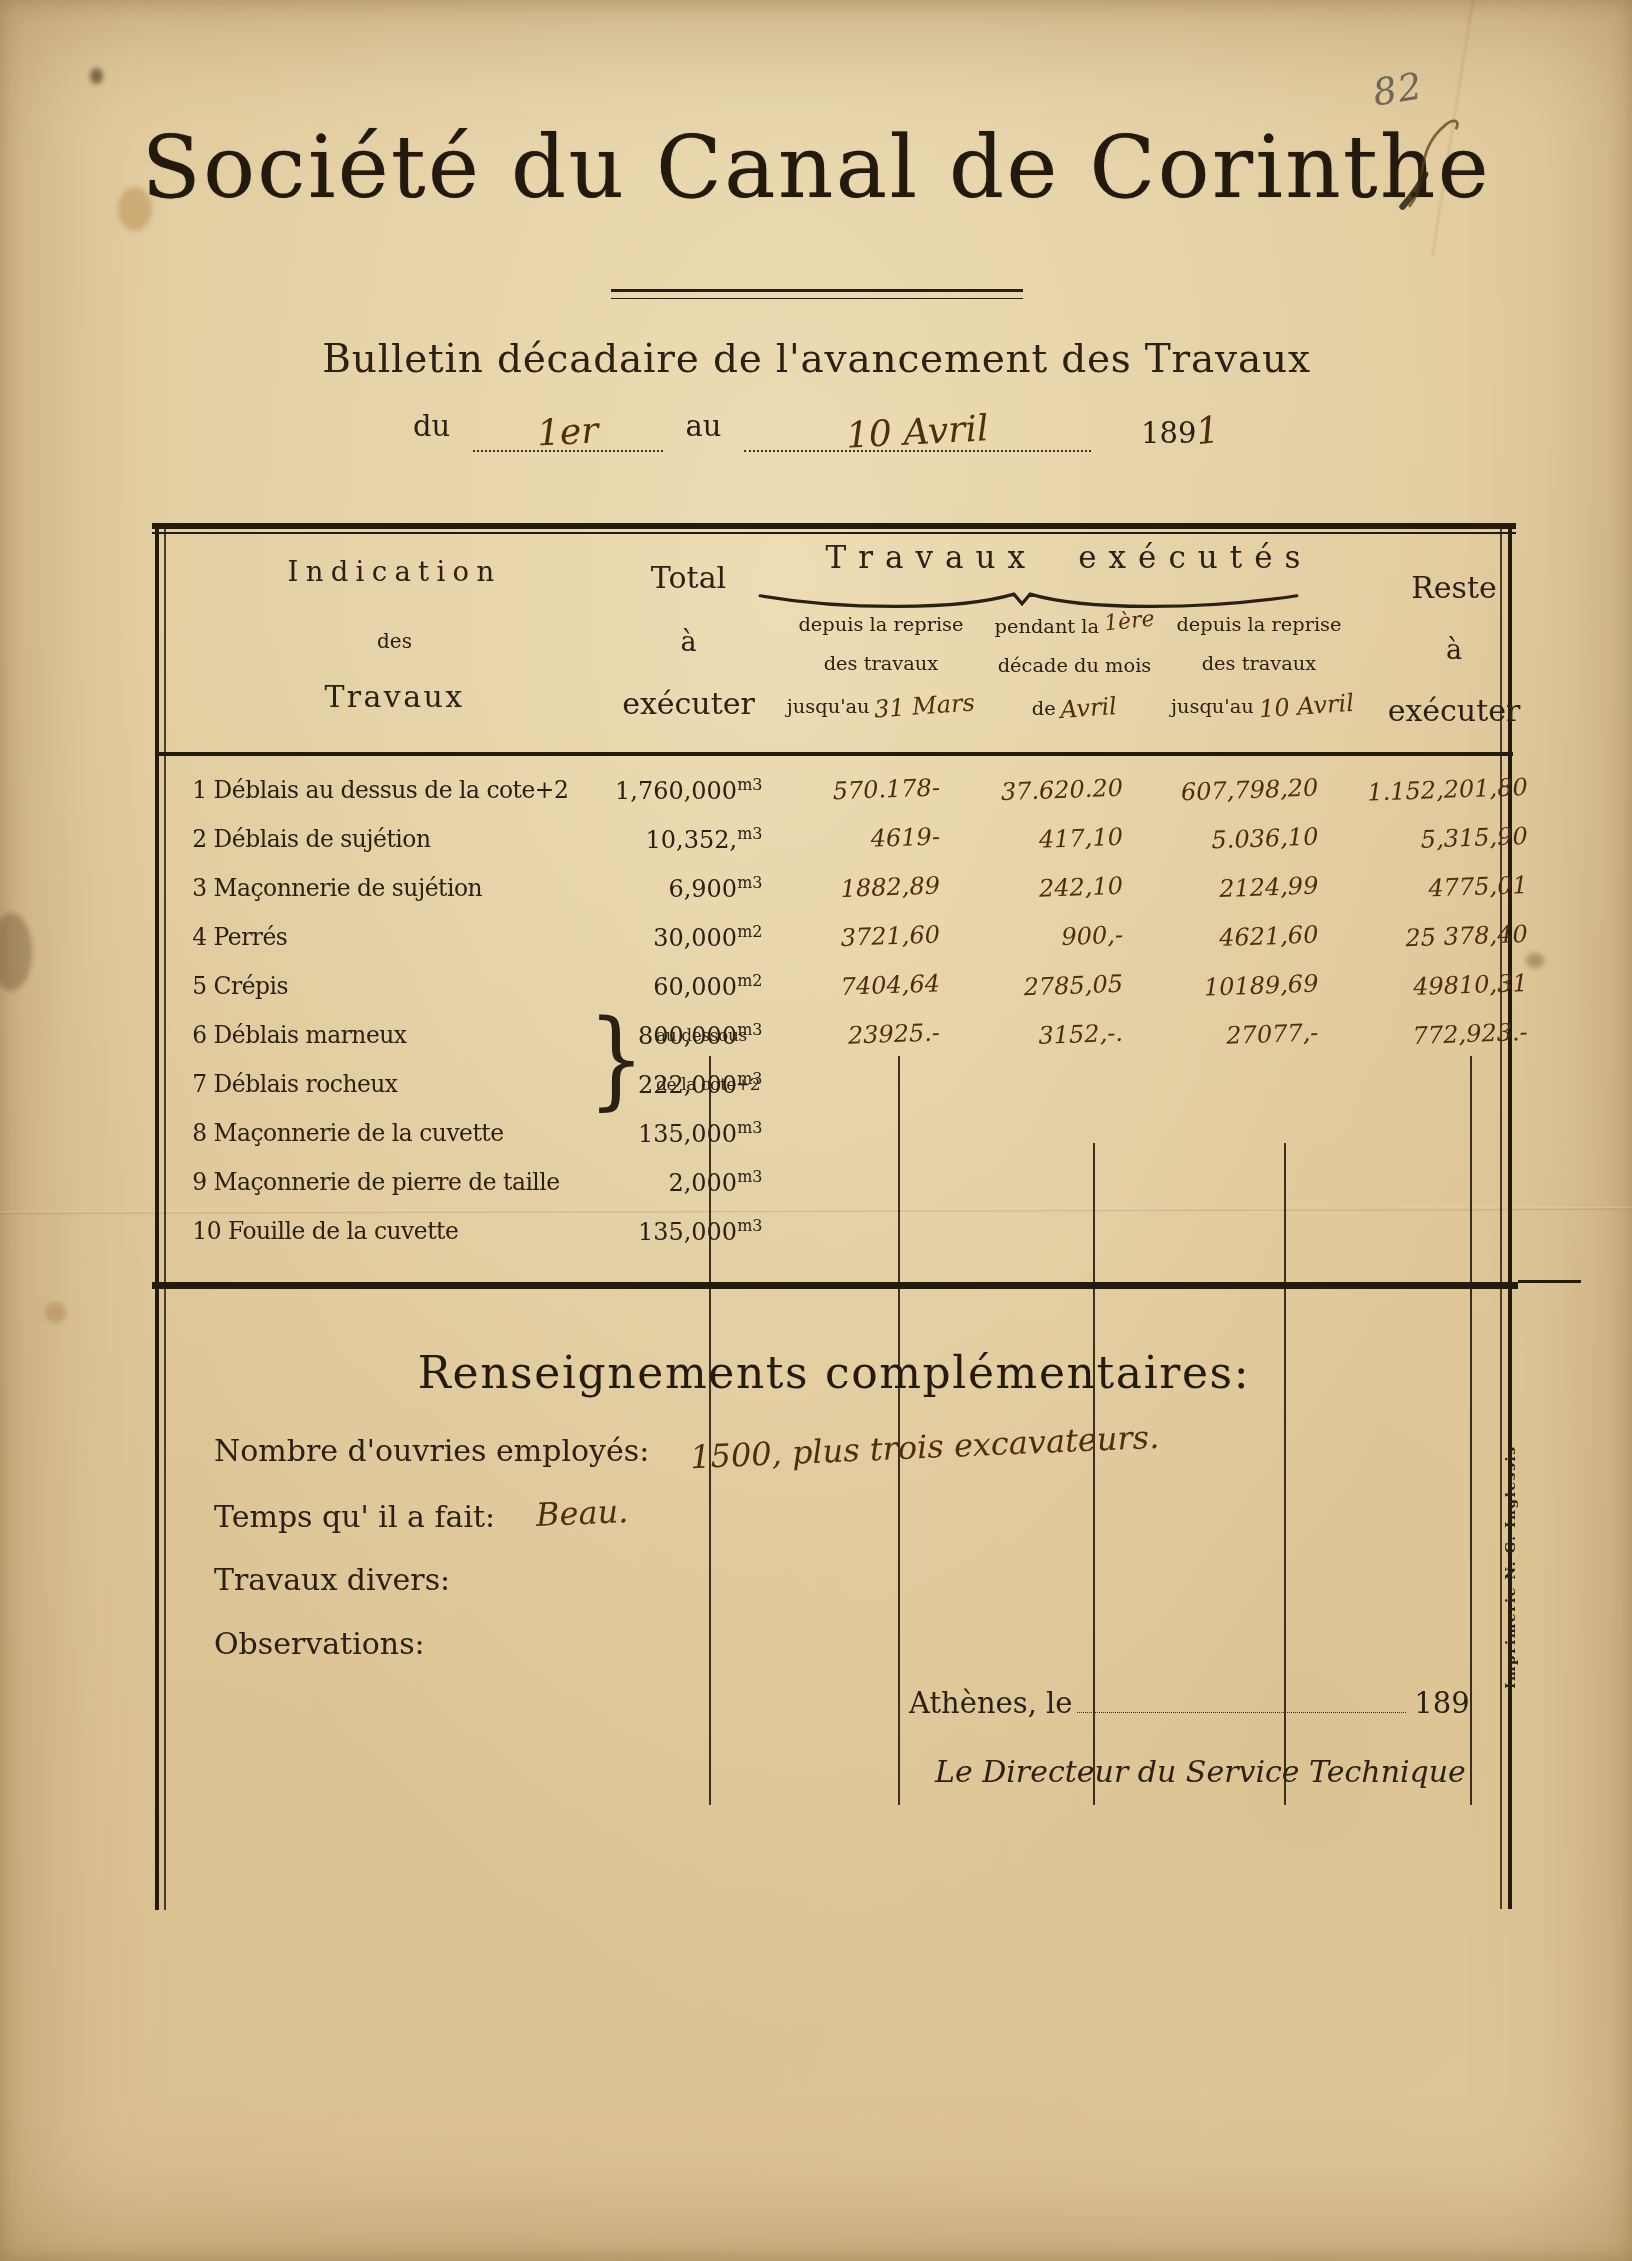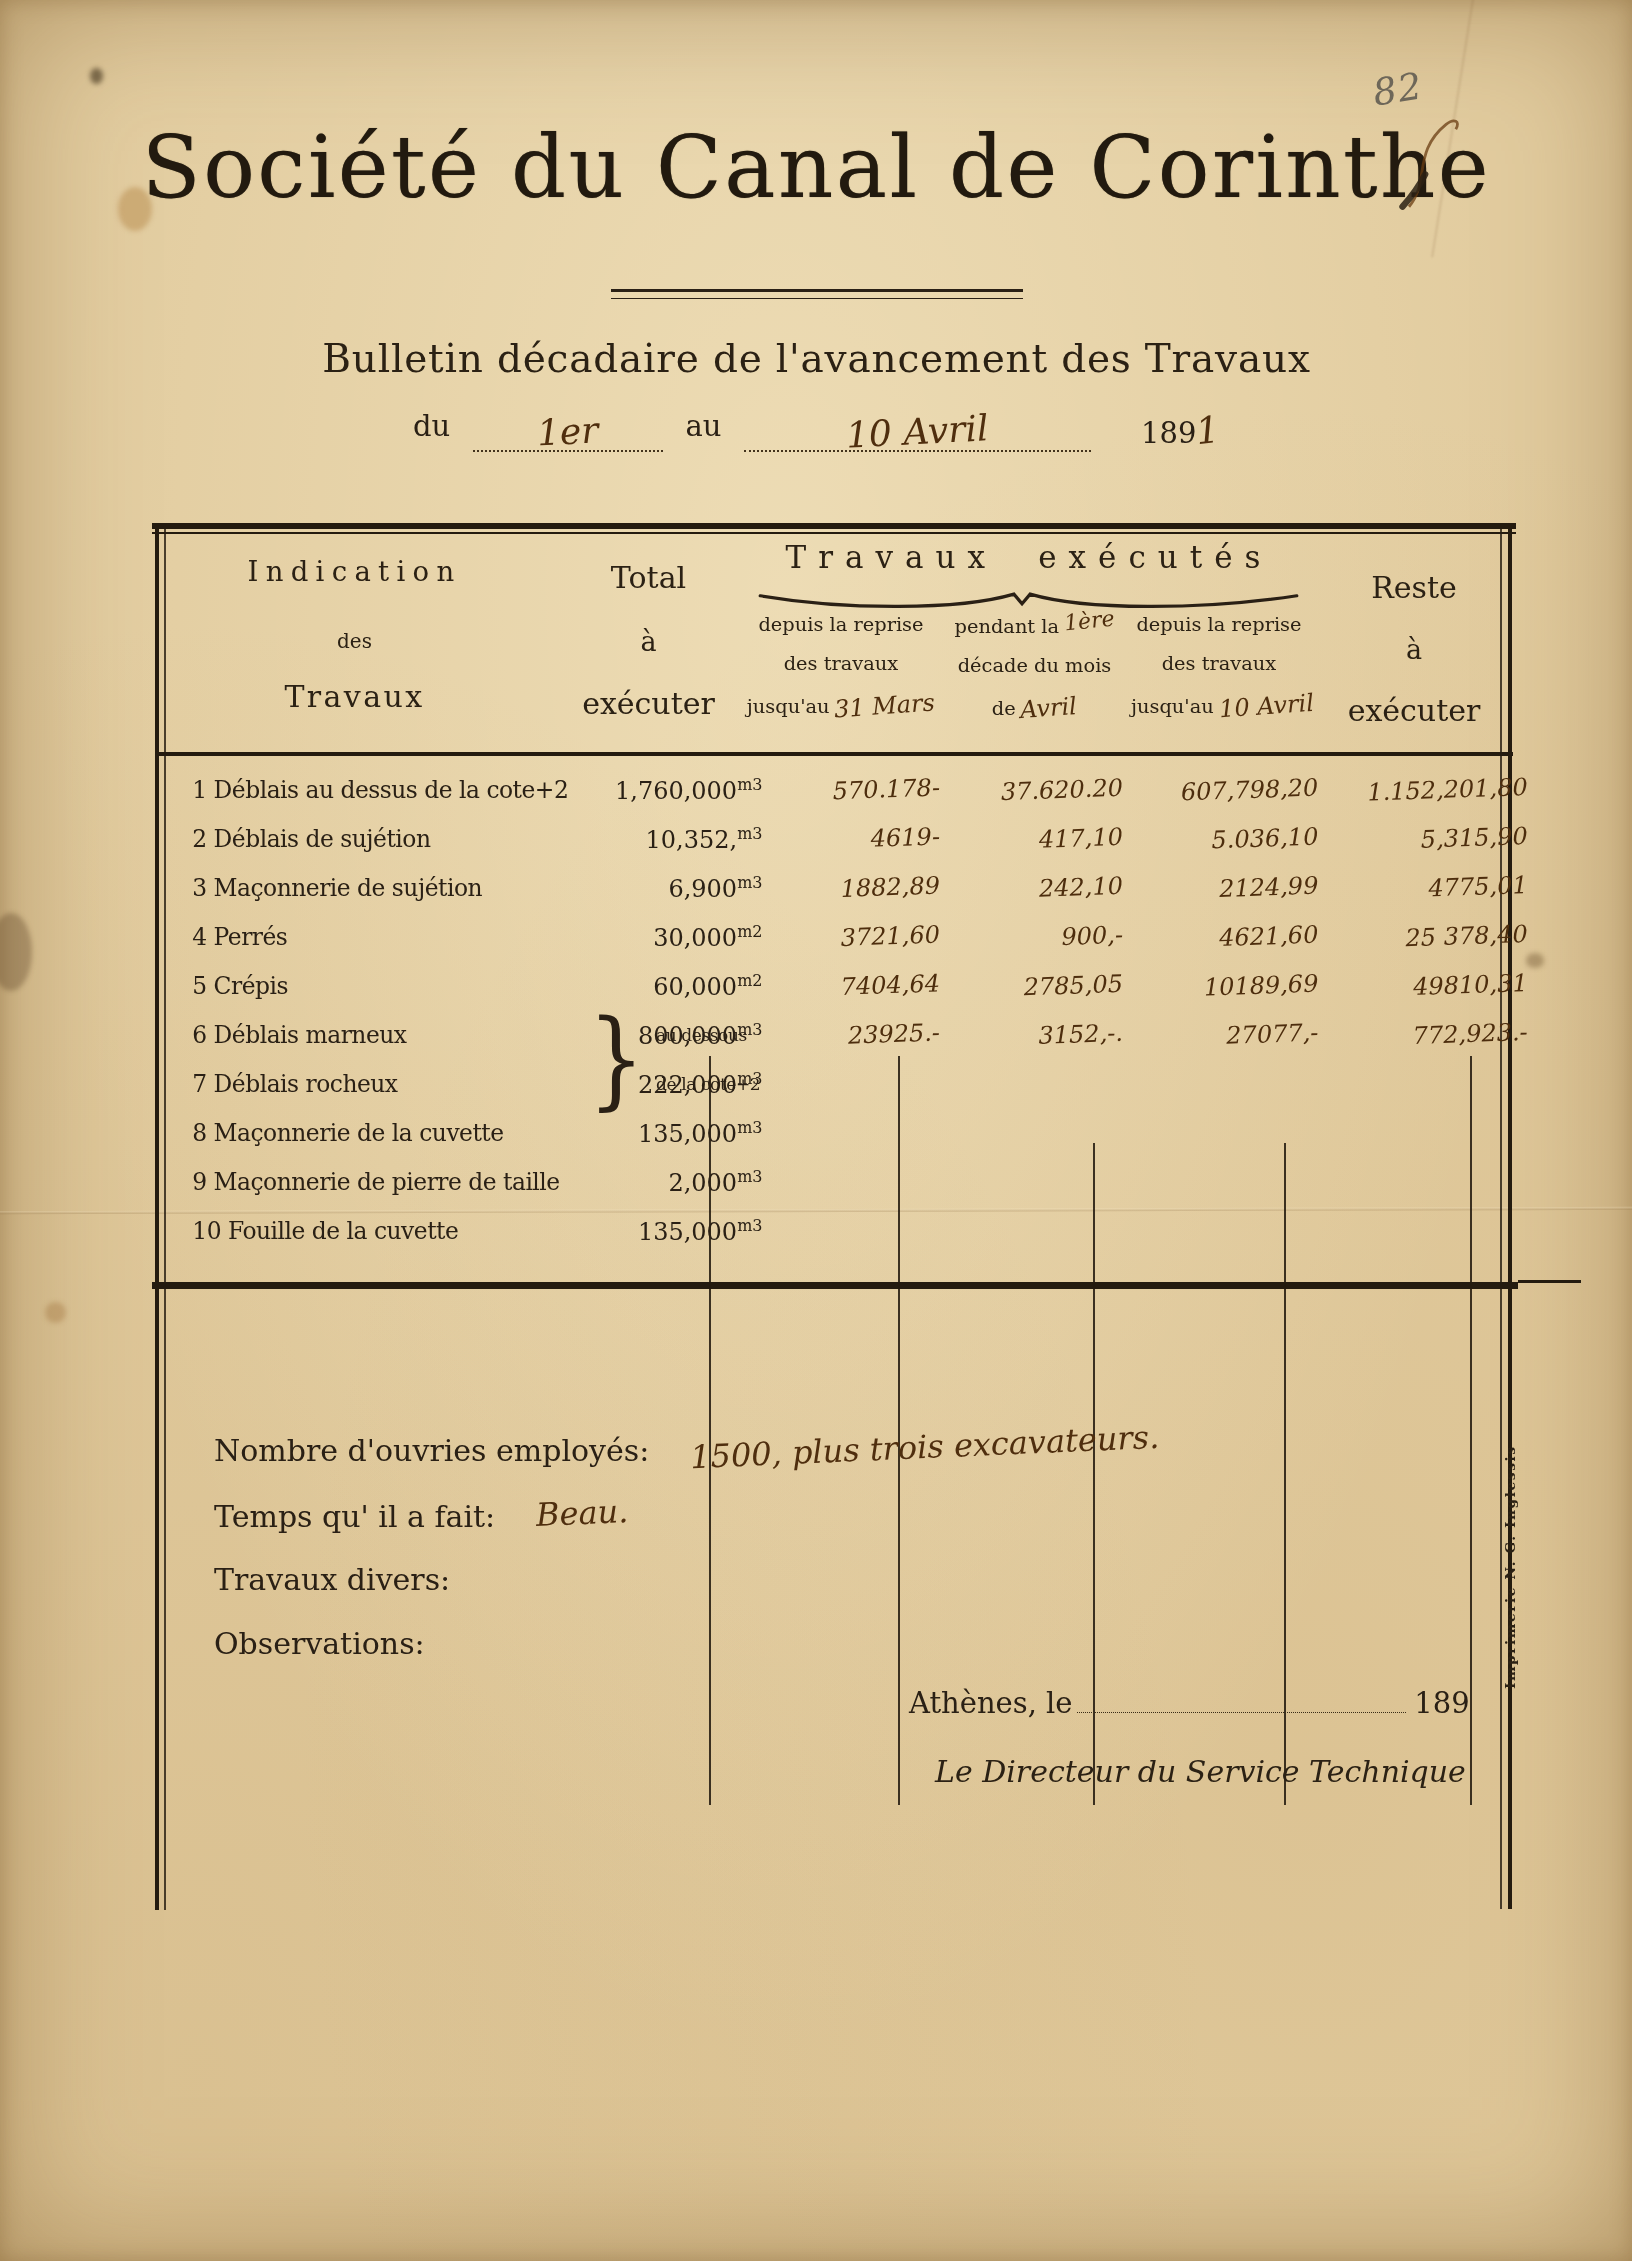--- a/index.html
+++ b/index.html
@@ -55,21 +55,21 @@
   .v3{left:938px; top:620px; width:1.6px; height:662px;}
   .v4{left:1129px; top:620px; width:1.6px; height:662px;}
   .v5{left:1315px; top:533px; width:1.6px; height:749px;}
   .edge{position:absolute; background:#241b0f;}
   .eL1{left:155px; top:523px; width:4px; height:1387px;}
   .eL2{left:164px; top:523px; width:1.6px; height:1387px; background:rgba(35,26,15,.8);}
   .eR1{left:1500px; top:523px; width:1.6px; height:1386px; background:rgba(35,26,15,.8);}
   .eR2{left:1508px; top:523px; width:4px; height:1386px;}
 
   
-  .hc{position:absolute; text-align:center; color:#2b2114;}
+  .hc{position:absolute; text-align:center; color:#2b2114;padding-left:40px;}
   .h-c1{left:0; top:32px; width:399px;}
   .h-c1 .l1{font-size:27.5px; letter-spacing:7.3px;}
   .h-c1 .l2{font-size:20px; margin-top:42px;}
   .h-c1 .l3{font-size:30px; letter-spacing:2.4px; margin-top:26px;}
   .h-c2{left:399px; top:37px; width:189px;}
   .h-c2 .l1{font-size:30px;}
   .h-c2 .l2{font-size:27px; margin-top:31px;}
   .h-c2 .l3{font-size:30px; margin-top:29px;}
   .h-group{left:588px; top:16px; width:572px; font-size:31px; letter-spacing:12px; word-spacing:19.4px;}
   .h-brace{left:602px; top:63px; width:543px; height:26px;}
@@ -280,20 +280,21 @@
         <span class="c-total"><span>135,000</span><sup>m3</sup></span>
         <span class="hw2 c-v31"></span>
         <span class="hw2 c-vdec"></span>
         <span class="hw2 c-v10"></span>
         <span class="hw2 c-reste"></span>
       </div>
       <span class="pair-brace">}</span>
     </div>
   </div>
 
+  <div class="r-heading">Renseignements complémentaires:</div>
 
   <div class="field f1">
     <span>Nombre d'ouvries employés:</span>
     <span class="hw hw-val">1500, plus trois excavateurs.</span>
   </div>
   <div class="field f2">
     <span>Temps qu' il a fait:</span>
     <span class="hw hw-val">Beau.</span>
   </div>
   <div class="field f3">

